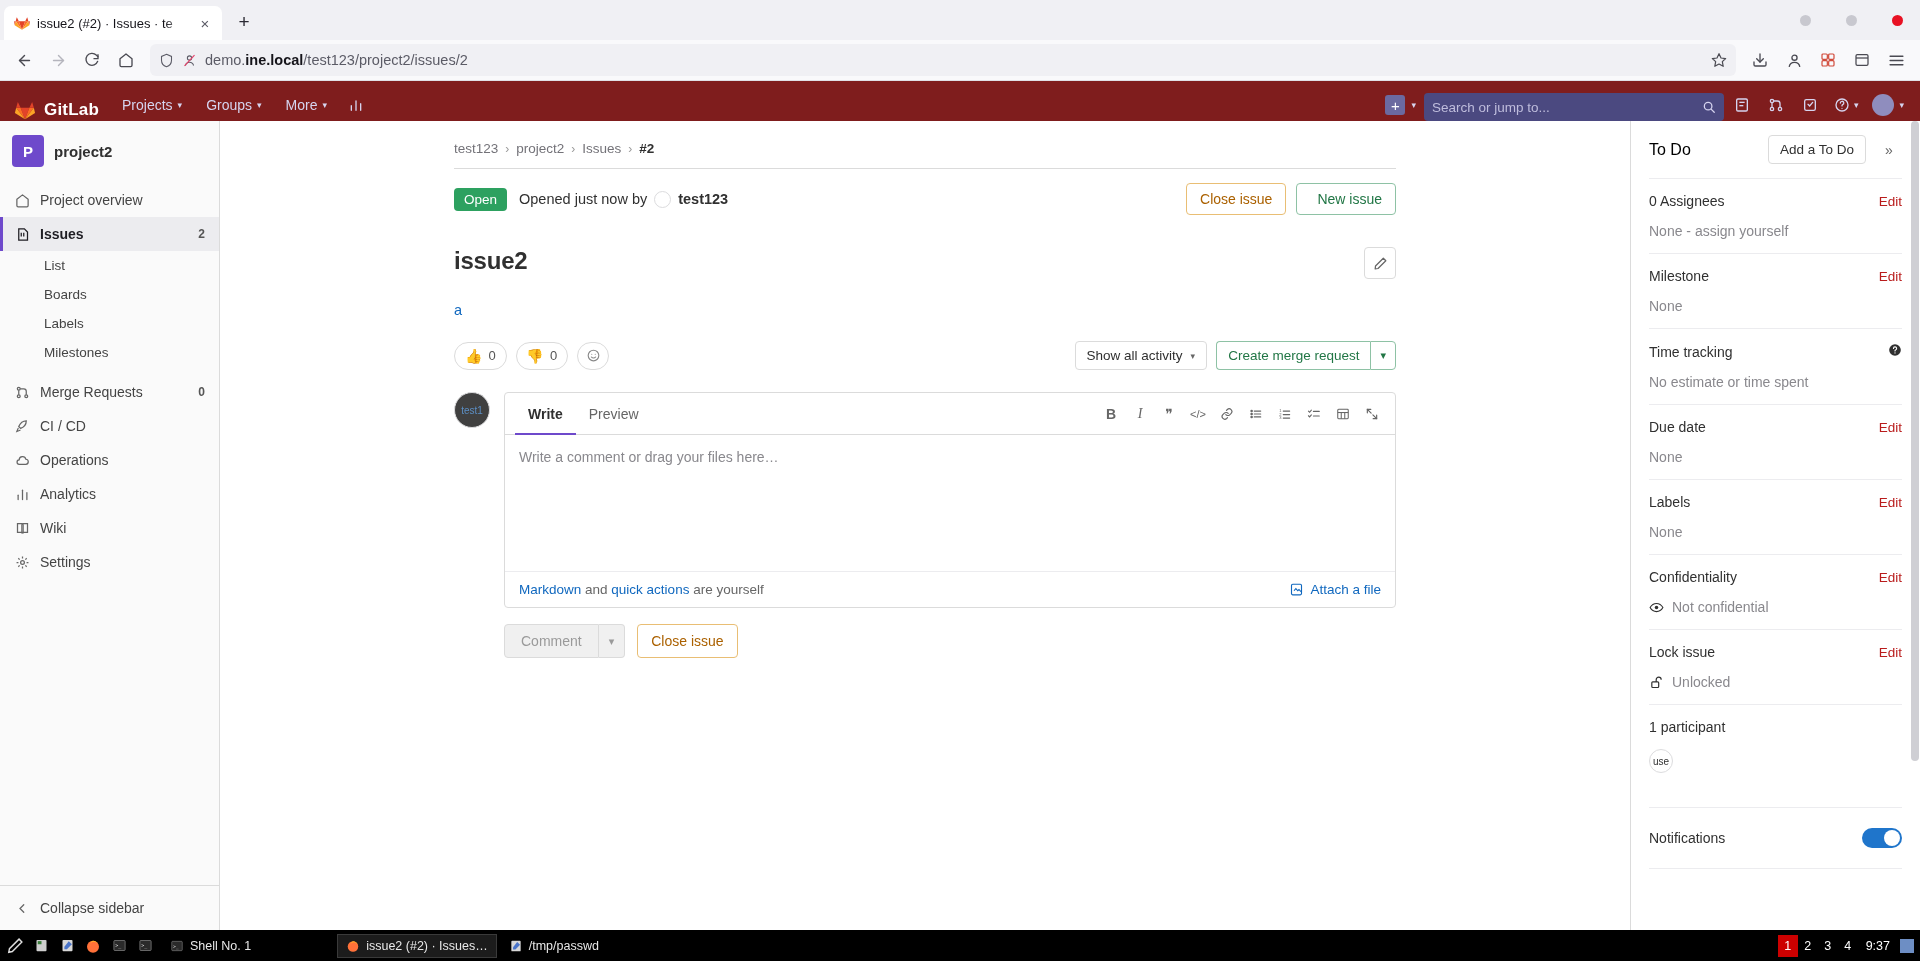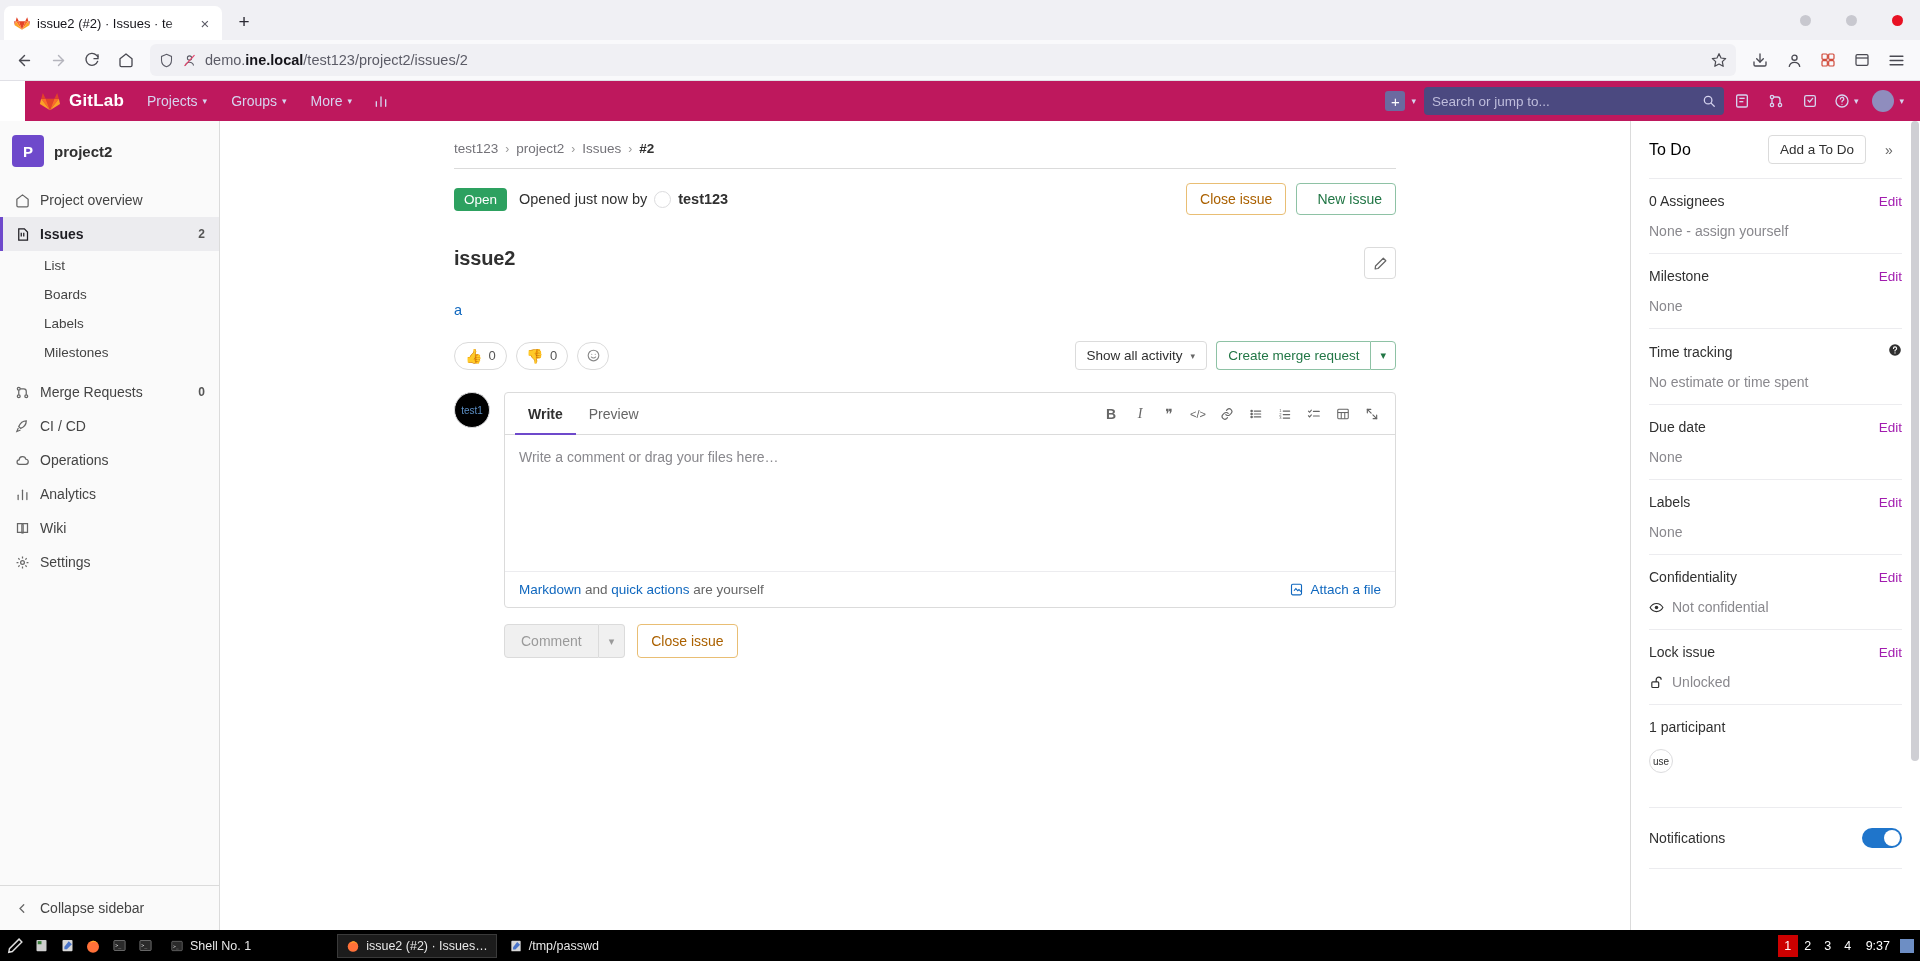--- a/index.html
+++ b/index.html
@@ -33,21 +33,21 @@
   .nav-ico { width: 32px; height: 32px; display:flex; align-items:center; justify-content:center; color:#3b3b44; flex:none; }
   .urlbar {
     flex: 1; height: 32px; background: #f0f0f4; border-radius: 6px; margin: 0 6px;
     display: flex; align-items: center; padding: 0 8px; gap: 8px; border:1px solid transparent;
   }
   .url-text { font-size: 14.5px; color: #5b5b66; white-space: nowrap; }
   .url-text b { color: #15141a; font-weight: 600; }
 
   
   .gl { flex: 1; display: flex; flex-direction: column; background: #fff; overflow: hidden; }
-  .gl-nav { height: 40px; background: #be185d; display: flex; align-items: center; padding: 0 10px; gap: 2px; flex:none;margin-left:25px; }
+  .gl-nav { height: 40px; background: #7f1d1d; display: flex; align-items: flex-end; padding: 0 10px; gap: 2px; flex:none; }
   .gl-logo-wrap { display:flex; align-items:center; gap:8px; padding: 0 10px 0 4px; }
   .gl-logo-text { color:#fff; font-size:17px; font-weight:700; letter-spacing:.2px; }
   .gl-nav-item { color: #d6d4ef; font-size: 14px; padding: 0 11px; height: 32px; display:flex; align-items:center; gap:5px; border-radius:4px; white-space:nowrap; }
   .gl-nav-ico { width:32px; height:32px; display:flex; align-items:center; justify-content:center; color:#d6d4ef; border-radius:4px; }
   .gl-spacer { flex: 1; }
   .gl-search { width: 300px; height: 28px; background: #4b4980; border-radius: 4px; display:flex; align-items:center; padding: 0 8px; gap:6px; }
   .gl-search input { flex:1; background:transparent; border:0; outline:0; color:#d6d4ef; font-size:13.5px; font-family:inherit; }
   .gl-search input::placeholder { color:#bfbddc; }
   .plusbox { width:20px; height:20px; background:#6b6aa0; border-radius:3px; display:flex; align-items:center; justify-content:center; color:#fff; font-size:15px; line-height:1; }
 
@@ -79,61 +79,61 @@
   .badge-open { background:#2da160; color:#fff; font-size:13.5px; font-weight:500; padding: 4px 10px; border-radius:4px; }
   .head-meta { font-size:14.5px; color:#303030; display:flex; align-items:center; gap:7px; }
   .av-sm { width:17px; height:17px; border-radius:50%; background:#fff; border:1px solid #dcdcde; display:inline-block; }
   .head-meta b { font-weight:700; }
   .head-btns { margin-left:auto; display:flex; gap:10px; }
   .btn { font-size:14px; padding: 7px 13px; border-radius:4px; background:#fff; border:1px solid #dbdbdb; color:#303030; font-family:inherit; }
   .btn-warn { border-color:#e9be74; color:#ab6100; }
   .btn-ok { border-color:#8ec2a5; color:#217645;padding-left:20px; }
 
   .issue-title-row { display:flex; align-items:flex-start; padding: 16px 0 0; }
-  .issue-title { font-size:20px; font-weight:700; color:#303030; letter-spacing:-.2px; }
+  .issue-title { font-size:24px; font-weight:700; color:#303030; letter-spacing:-.2px; }
   .edit-btn { margin-left:auto; width:32px; height:32px; border:1px solid #dbdbdb; border-radius:4px; background:#fff; display:flex; align-items:center; justify-content:center; color:#666; }
   .issue-desc { padding: 22px 0 0; }
   .issue-desc a { color:#1068bf; font-size:14.5px; text-decoration:none; }
 
   .react-row { display:flex; align-items:center; gap:9px; padding: 22px 0 0; }
   .react {
     border:1px solid #dbdbdb; border-radius:14px; height:28px; display:flex; align-items:center;
     gap:6px; padding: 0 10px; background:#fff; font-size:13px; color:#555;
   }
   .react .emo { font-size:14px; }
   .react-add { width:32px; height:28px; border:1px solid #dbdbdb; border-radius:14px; display:flex; align-items:center; justify-content:center; background:#fff; color:#888; }
   .act-right { margin-left:auto; display:flex; gap:9px; }
   .sel-btn { display:flex; align-items:center; gap:8px; font-size:13.5px; border:1px solid #dbdbdb; background:#fff; border-radius:4px; padding: 6px 11px; color:#303030; }
   .split { display:flex; }
   .split .s1 { border:1px solid #8ec2a5; border-right:0; border-radius:4px 0 0 4px; color:#217645; background:#fff; font-size:13.5px; padding:6px 11px; }
   .split .s2 { border:1px solid #8ec2a5; border-radius:0 4px 4px 0; color:#217645; background:#fff; font-size:11px; padding:6px 9px; display:flex; align-items:center; }
 
   .comment-wrap { display:flex; gap:14px; padding: 22px 0 0; align-items:flex-start; }
-  .av-lg { width:36px; height:36px; border-radius:50%; background:#000000; border:1px solid #dcdcde; flex:none; overflow:hidden; display:flex; align-items:center; justify-content:center; font-size:10px; color:#5b8ec4; }
+  .av-lg { width:36px; height:36px; border-radius:50%; background:#404040; border:1px solid #dcdcde; flex:none; overflow:hidden; display:flex; align-items:center; justify-content:center; font-size:10px; color:#5b8ec4; }
   .editor { flex:1; border:1px solid #dbdbdb; border-radius:4px; background:#fff; }
   .ed-top { display:flex; align-items:center; border-bottom:1px solid #dbdbdb; padding: 0 10px; height:42px; }
   .ed-tab { font-size:14px; padding: 0 13px; height:42px; display:flex; align-items:center; color:#666; }
   .ed-tab.on { color:#303030; font-weight:600; box-shadow: inset 0 -2px 0 #6e49cb; }
   .ed-tools { margin-left:auto; display:flex; align-items:center; gap:3px; color:#666; }
   .tool { width:26px; height:26px; display:flex; align-items:center; justify-content:center; border-radius:3px; font-size:14px; }
   .ed-area { min-height:136px; padding: 14px; color:#89888d; font-size:14px; }
   .ed-foot { display:flex; align-items:center; padding: 10px 14px; border-top:1px solid #ececef; font-size:13.5px; color:#666; }
   .ed-foot a { color:#1068bf; text-decoration:none; }
   .ed-foot .right { margin-left:auto; display:flex; align-items:center; gap:6px; color:#1068bf; }
 
   .comment-btns { display:flex; gap:12px; padding: 16px 0 0 50px; }
   .btn-comment { background:#f0f0f0; color:#9a9a9a; border:1px solid #dbdbdb; border-radius:4px 0 0 4px; padding:8px 16px; font-size:14px; }
   .btn-caret { background:#f0f0f0; color:#9a9a9a; border:1px solid #dbdbdb; border-left:0; border-radius:0 4px 4px 0; padding:8px 10px; font-size:11px; display:flex; align-items:center; }
 
   
   .rside { width: 290px; border-left:1px solid #dbdbdb; flex:none; background:#fff; overflow:hidden; position:relative; }
   .rs-pad { padding: 0 18px; }
   .rs-row { display:flex; align-items:center; padding: 14px 0; font-size:14px; color:#303030; }
   .rs-row .lbl { font-weight:400; }
-  .rs-edit { margin-left:auto; color:#a21caf; font-size:13.5px; }
+  .rs-edit { margin-left:auto; color:#b91c1c; font-size:13.5px; }
   .rs-val { font-size:14px; color:#89888d; padding: 0 0 14px; display:flex; align-items:center; gap:8px; }
   .rs-hr { height:1px; background:#ececef; }
   .rs-todo { display:flex; align-items:center; padding: 14px 0; }
   .todo-btn { margin-left:auto; border:1px solid #dbdbdb; background:#fff; border-radius:4px; font-size:13.5px; padding: 6px 11px; color:#303030; }
   .todo-exp { width:26px; height:26px; display:flex; align-items:center; justify-content:center; color:#666; margin-left:10px; font-size:14px; }
   .toggle { margin-left:auto; width:40px; height:20px; border-radius:10px; background:#1f75cb; position:relative; }
   .toggle::after { content:""; position:absolute; right:2px; top:2px; width:16px; height:16px; border-radius:50%; background:#fff; }
   .toggle-chk { position:absolute; right:5px; top:5px; width:10px; height:10px; color:#1f75cb; }
   .rs-scroll { position:absolute; right:1px; top:0; width:8px; height:640px; background:#cfcfd4; border-radius:4px; }
 

